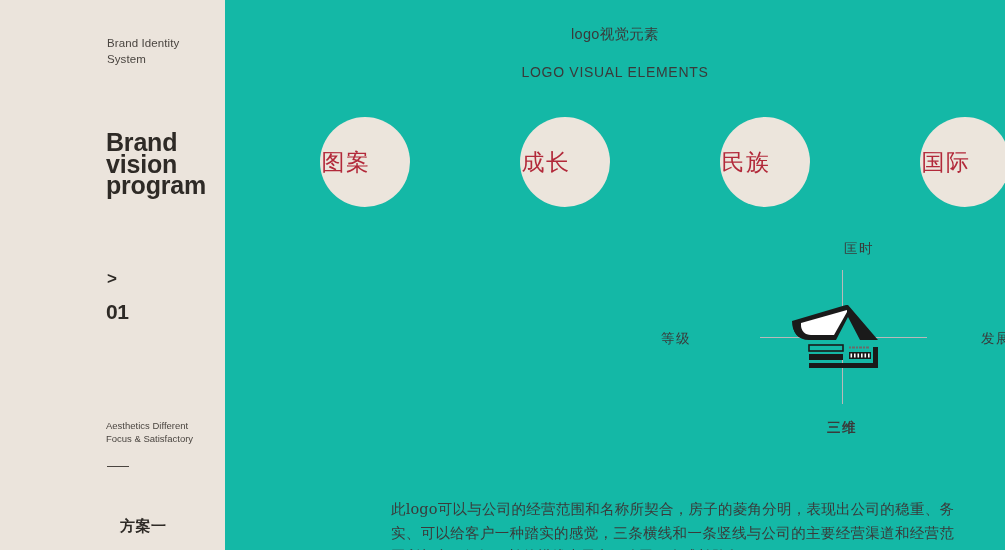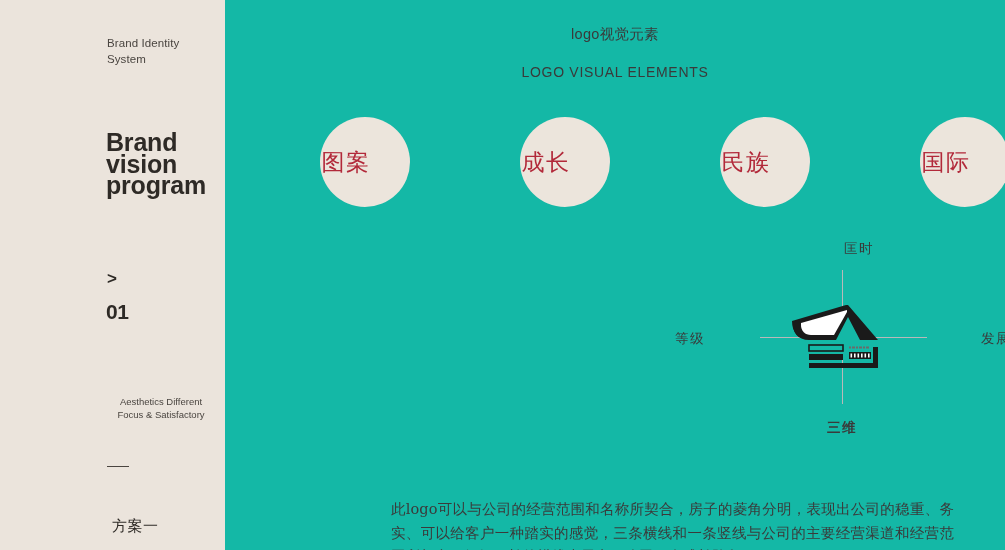--- a/index.html
+++ b/index.html
@@ -68,42 +68,41 @@
     font-size: 21px;
     line-height: 24px;
     font-weight: bold;
     color: #2e2a26;
     letter-spacing: -0.4px;
     text-align: right;
   }
   .sb-tags {
     position: absolute;
     left: 106px;
-    top: 396px;
+    top: 420px;
     font-size: 9.5px;
     line-height: 12.6px;
     color: #4a4540;
     width: 110px;
-    text-align: center;
   }
   .sb-rule {
     position: absolute;
     left: 107px;
     top: 466px;
     width: 22px;
     height: 0;
     border-top: 1.5px solid #4a4540;
   }
   .sb-footer {
     position: absolute;
-    left: 112px;
+    left: 120px;
     top: 516px;
     font-size: 15px;
     line-height: 19px;
-    font-weight: normal;
+    font-weight: bold;
     color: #2e2a26;
     letter-spacing: 0.5px;
   }
 
   
   .main {
     position: relative;
     flex: 1 1 auto;
     height: 550px;
     background: #14b8a6;
@@ -169,21 +168,21 @@
     position: absolute;
     font-size: 13.5px;
     line-height: 18px;
     color: #3a3a3a;
     letter-spacing: 1.5px;
     white-space: nowrap;
     font-family: "DejaVu Sans", "Liberation Sans", sans-serif;
   }
   .dg-top    { left: 427px; top: 5px;  transform: translateX(-50%); margin-left: 17px; }
   .dg-bottom { left: 427px; top: 184px; transform: translateX(-50%); font-weight: bold; }
-  .dg-left   { left: 290px; top: 95px; transform: translate(-100%, 0); text-align: center; }
+  .dg-left   { left: 276px; top: 95px; transform: translate(-100%, 0); text-align: center; }
   .dg-right  { left: 566px; top: 95px; }
 
   .dg-line-v {
     position: absolute;
     left: 427px;
     width: 0;
     border-left: 1px solid #b9b9b9;
   }
   .dg-line-v.top    { top: 36px;  height: 46px; }
   .dg-line-v.bottom { top: 124px; height: 46px; }

